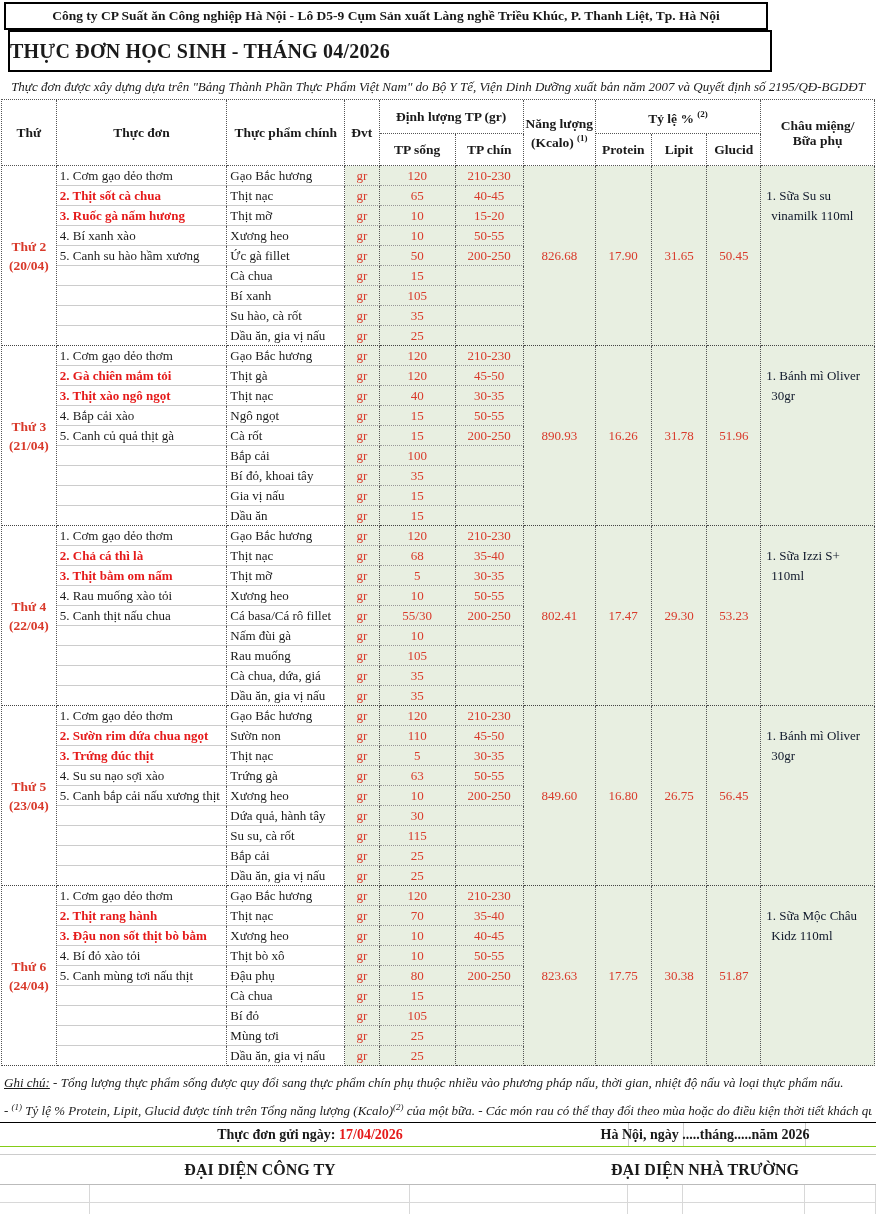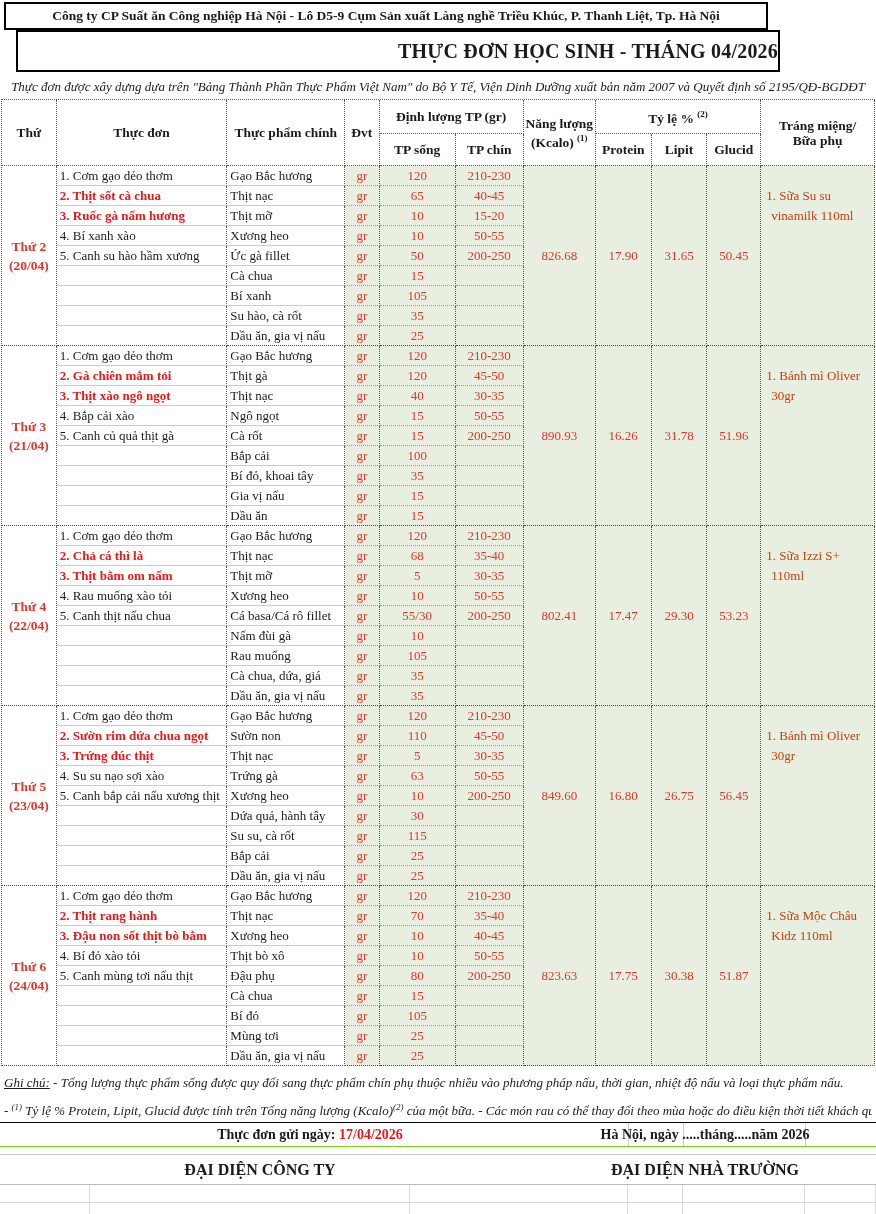--- a/index.html
+++ b/index.html
@@ -4,22 +4,22 @@
 <style>
   * { box-sizing: border-box; }
   html,body { margin:0; padding:0; background:#fff; }
   body { width:876px; height:1214px; font-family:"Liberation Serif","DejaVu Serif",serif; color:#1a1a1a; overflow:hidden; }
 
   
   .top { position:relative; width:876px; height:74px; }
   .company-box { position:absolute; left:4px; top:2px; width:764px; height:28px;
     border:2px solid #000; display:flex; align-items:center; justify-content:center;
     font-weight:bold; font-size:13.5px; }
-  .title-box { position:absolute; left:16px; top:30px; width:764px; height:42px;
-    border:2px solid #000; display:flex; align-items:center; justify-content:flex-end;
+  .title-box { position:absolute; left:8px; top:30px; width:764px; height:42px;
+    border:2px solid #000; display:flex; align-items:center; justify-content:flex-start;
     font-weight:bold; font-size:20px; letter-spacing:.2px; }
   .title-red { color:#e51a1a; }
   .logo-box { position:absolute; right:0; top:0; width:106px; height:73px; border:1px solid #c9c9c9;
     display:flex; flex-direction:column; align-items:center; justify-content:center;
     font-family:"DejaVu Sans","Liberation Sans",sans-serif; background:#fff; }
   .logo-line1 { color:#7cbf3e; font-weight:bold; font-size:23px; line-height:20px; position:relative; }
   .logo-reg { font-size:8px; vertical-align:top; }
   .logo-hat { position:absolute; right:8px; top:-11px; }
   .logo-line2 { color:#f0a32e; font-size:13px; font-style:italic; line-height:14px; }
 
@@ -42,21 +42,21 @@
   .gcell { background:#e8efe1; border-bottom:1px dotted #999; }
   .blk-end { border-bottom:1px dotted #444 !important; }
   .span-cell { border-bottom:1px dotted #444; }
   .day-cell { background:#fff; border-bottom:1px dotted #444; text-align:center;
     color:#d93a2b; font-weight:bold; font-size:13.5px; }
   .mcell, .icell { padding:0 3px; white-space:nowrap; }
   .mcell.red { color:#e51a1a;font-weight:bold; }
   .ucell { text-align:center; color:#d93a2b; }
   .ncell { text-align:center; color:#d93a2b; }
   .dessert-cell { background:#e8efe1; vertical-align:top; padding:20px 2px 0 5px;
-    color:#c2410c; line-height:20px; white-space:nowrap; }
+    color:#0f172a; line-height:20px; white-space:nowrap; }
   .dessert-cell div:nth-child(2) { padding-left:5px; }
 
   
   .notes { width:876px; padding:4px 4px 2px 4px; font-style:italic; font-size:13px; }
   .notes .nline { height:25px; line-height:25px; white-space:nowrap; overflow:hidden; }
   .notes .glabel { text-decoration:underline;text-align:right; }
   .f1 { position:relative; width:876px; height:25px; border-top:1px solid #000; border-bottom:1px solid #84cc16; }
   .f1 .vline { position:absolute; top:0; bottom:0; width:1px; background:#ccc; }
   .f-sent { position:absolute; left:130px; width:360px; text-align:center; font-weight:bold;
     font-size:14px; line-height:23px; }
@@ -103,21 +103,21 @@
   <thead>
     <tr class="h1">
       <th rowspan="2">Thứ</th>
       <th rowspan="2">Thực đơn</th>
       <th rowspan="2">Thực phẩm chính</th>
       <th rowspan="2">Đvt</th>
       <th colspan="2">Định lượng TP (gr)</th>
       <th rowspan="2"><span>Năng lượng (Kcalo) </span><sup>(1)</sup></th>
       <th colspan="3"><span>Tỷ lệ % </span><sup>(2)</sup></th>
       <th rowspan="2">
-        <div>Tráng miệng/</div>
+        <div>Châu miệng/</div>
         <div>Bữa phụ</div>
       </th>
     </tr>
     <tr class="h2">
       <th>TP sống</th>
       <th>TP chín</th>
       <th>Protein</th>
       <th>Lipit</th>
       <th>Glucid</th>
     </tr>

